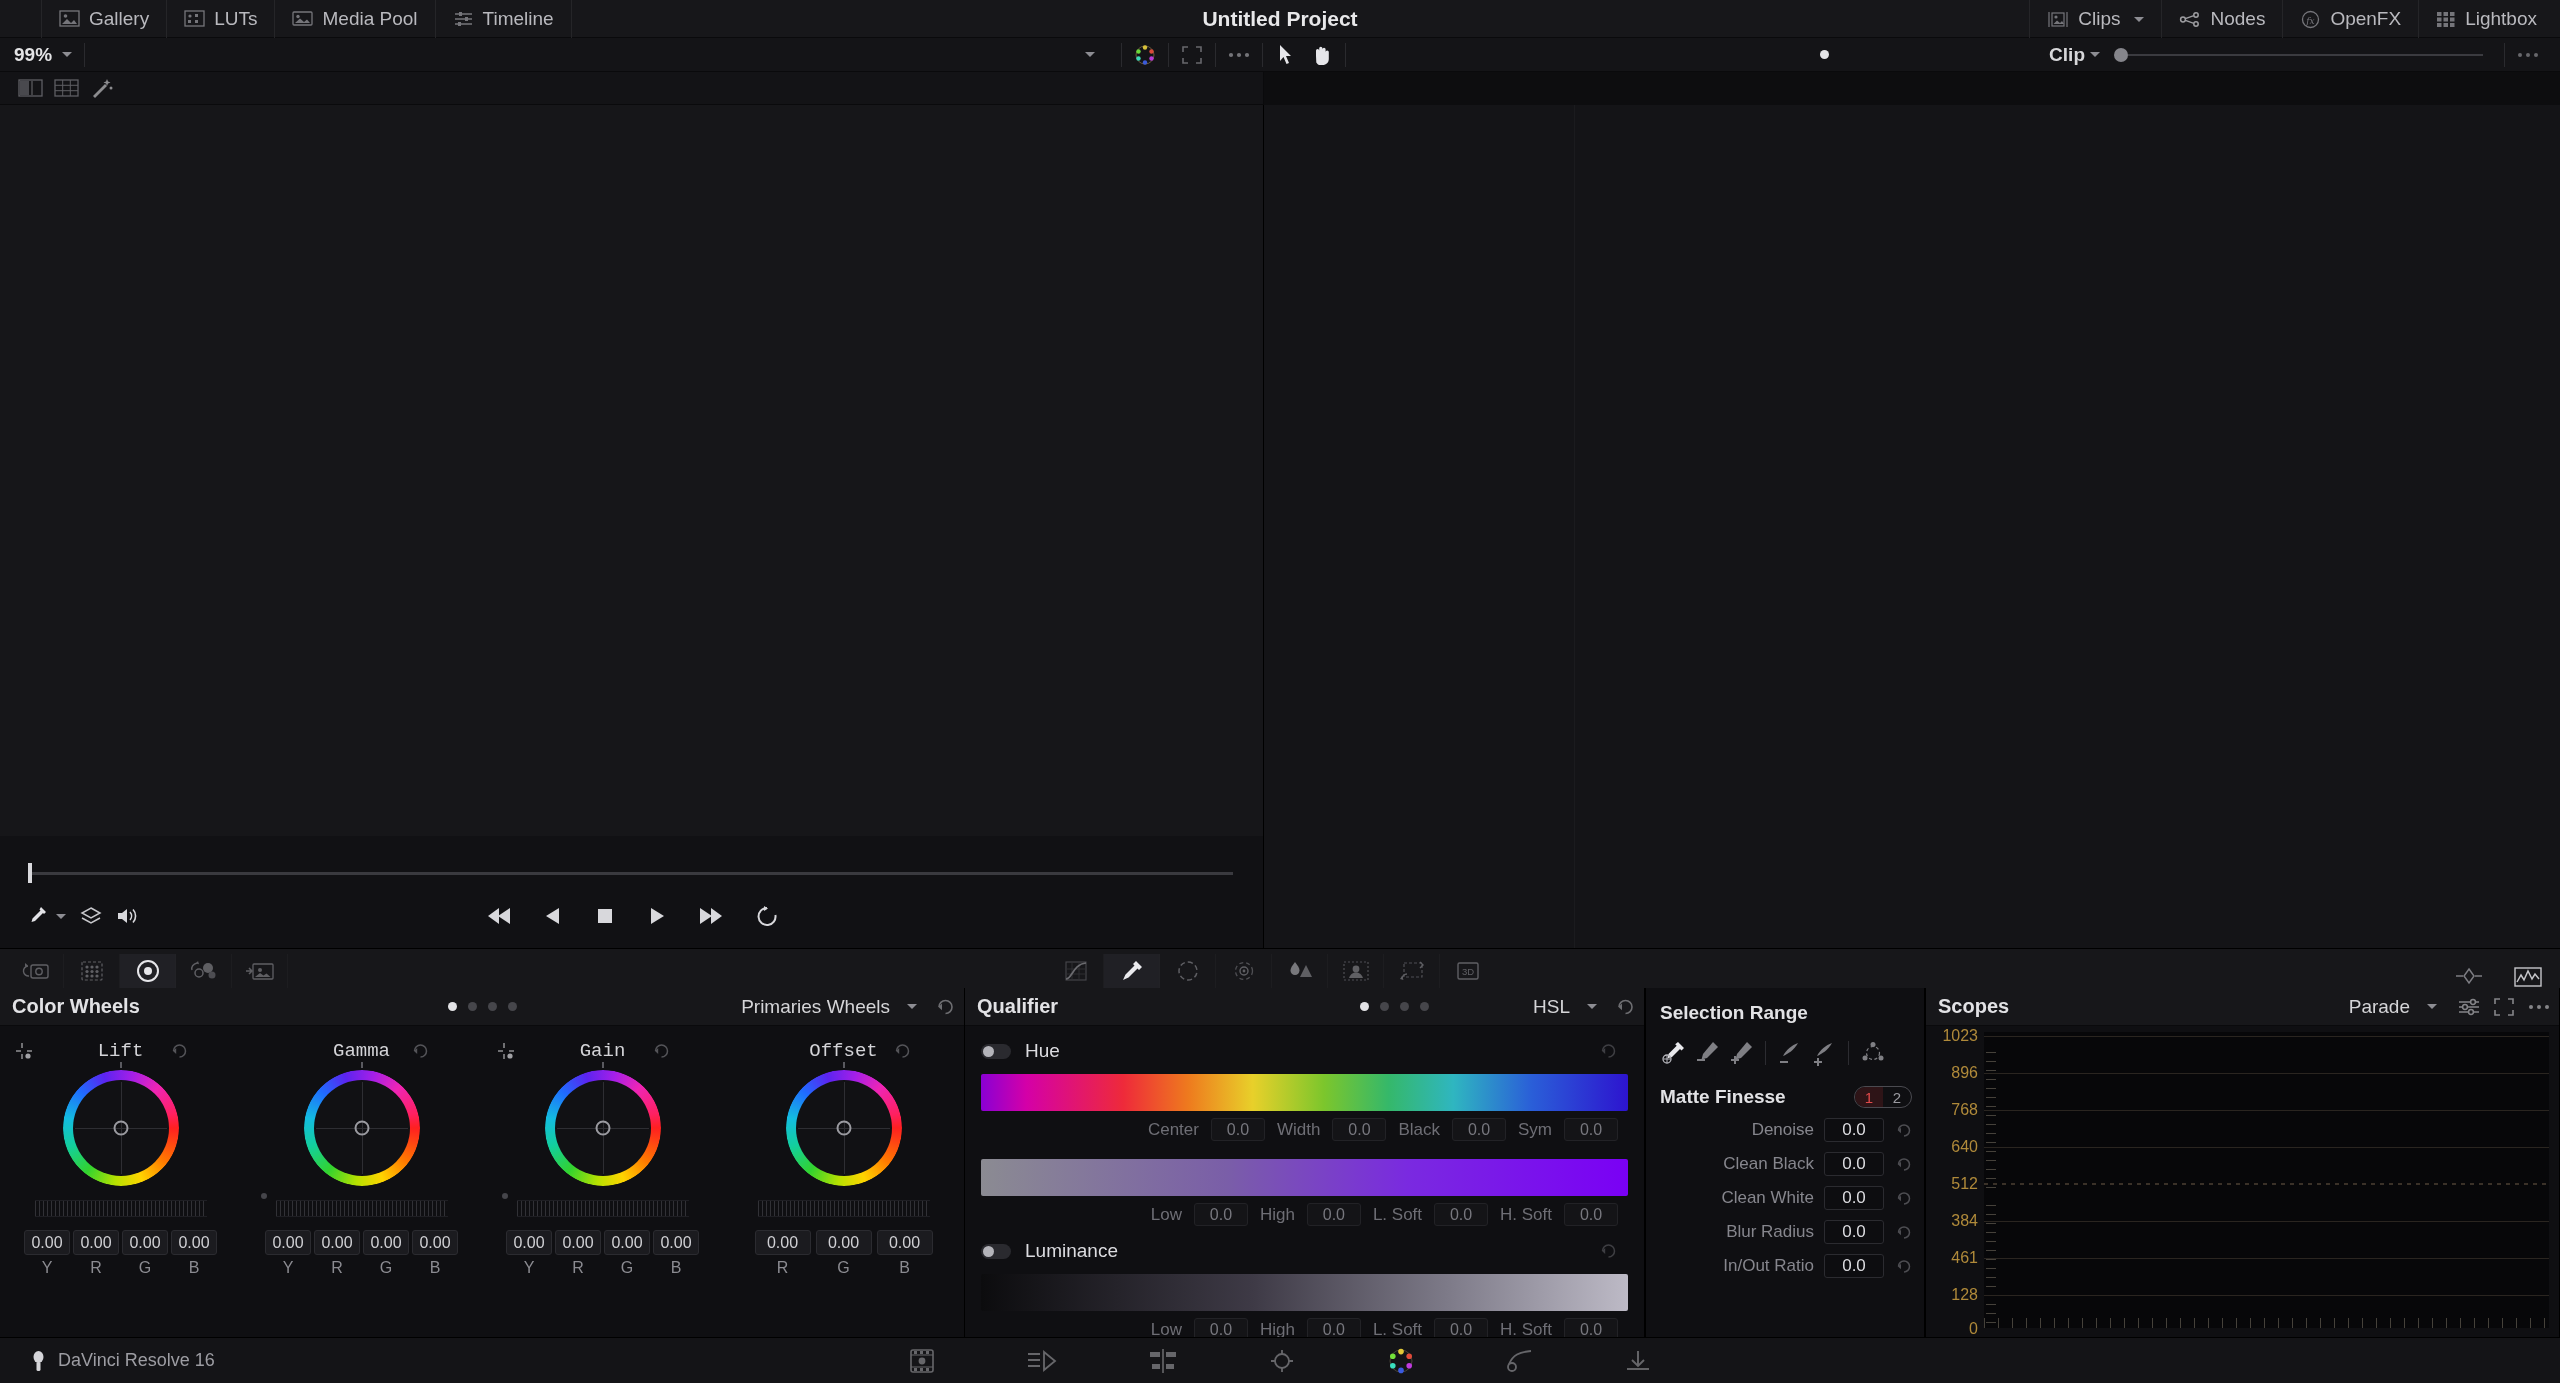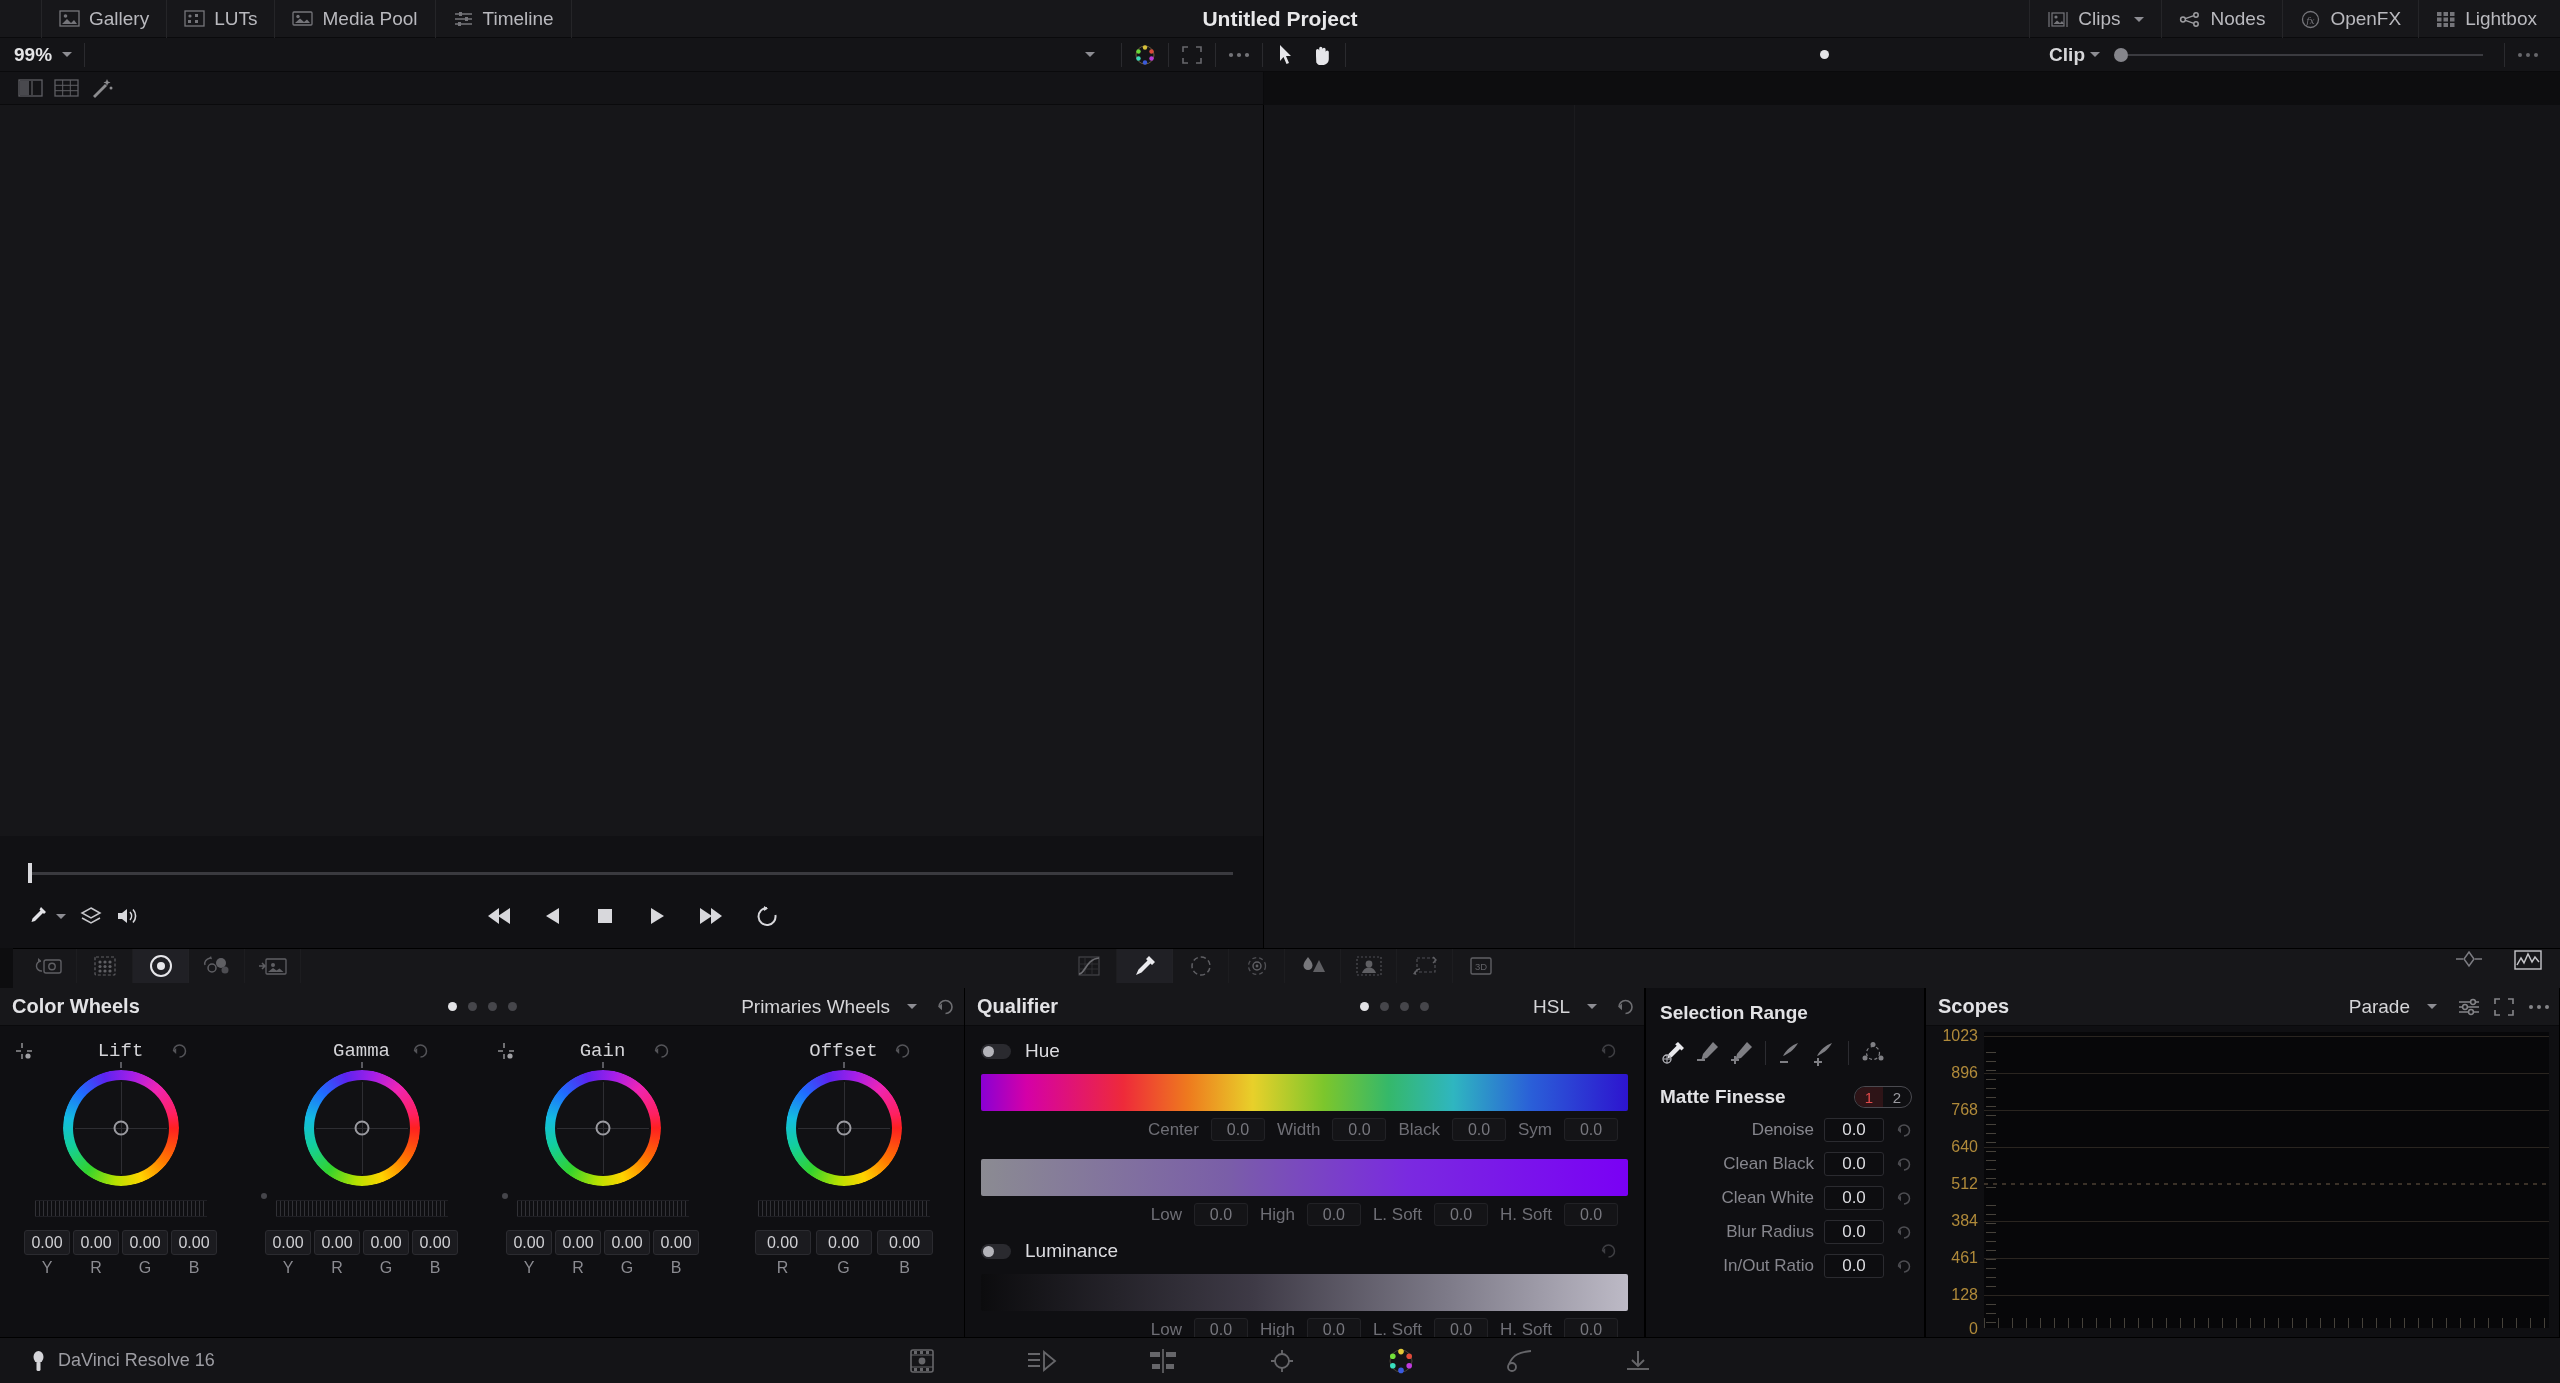--- a/index.html
+++ b/index.html
@@ -66,21 +66,21 @@
   #scrubrow { position:absolute; bottom:66px; left:0; right:0; height:22px; }
   #scrub-track { position:absolute; left:30px; right:30px; top:12px; height:3px; background:#3a3a3f; }
   #scrub-head { position:absolute; left:28px; top:3px; width:4px; height:20px; background:#d9d9dd; }
   #transport { position:absolute; bottom:0; left:0; right:0; height:64px; display:flex; align-items:center; }
   #transport-left { display:flex; align-items:center; gap:14px; padding-left:26px;}
   #transport-center { position:absolute; left:0; right:0; display:flex; justify-content:center; gap:30px; }
   #rightview { flex:1; background:#141417; position:relative; }
   #rightview::after{ content:""; position:absolute; left:310px; top:0; bottom:0; width:1px; background:#1b1b1e;}
 
   
-  #lowertools { height:40px; background:#17171a; display:flex; align-items:flex-start; border-top:1px solid #000; position:relative;margin-left:13px;}
+  #lowertools { height:40px; background:#17171a; display:flex; align-items:flex-end; border-top:1px solid #000; position:relative;}
   .ltgroup { display:flex; align-items:center; }
   .ltbtn { width:56px; height:34px; display:flex; align-items:center; justify-content:center; opacity:.55; border-right:1px solid #222226;}
   .ltbtn.active { opacity:1; background:#202025; }
   #lt-mid { position:absolute; left:1048px; display:flex; }
   #lt-right { position:absolute; right:18px; display:flex; gap:30px; }
 
   
   #panels { display:flex; height:390px; background:#0ea5e9; }
   .panel { position:relative; border-right:1px solid #000; }
   .phead { height:38px; display:flex; align-items:center; background:#17171a; border-bottom:1px solid #0a0a0c; position:relative; }

